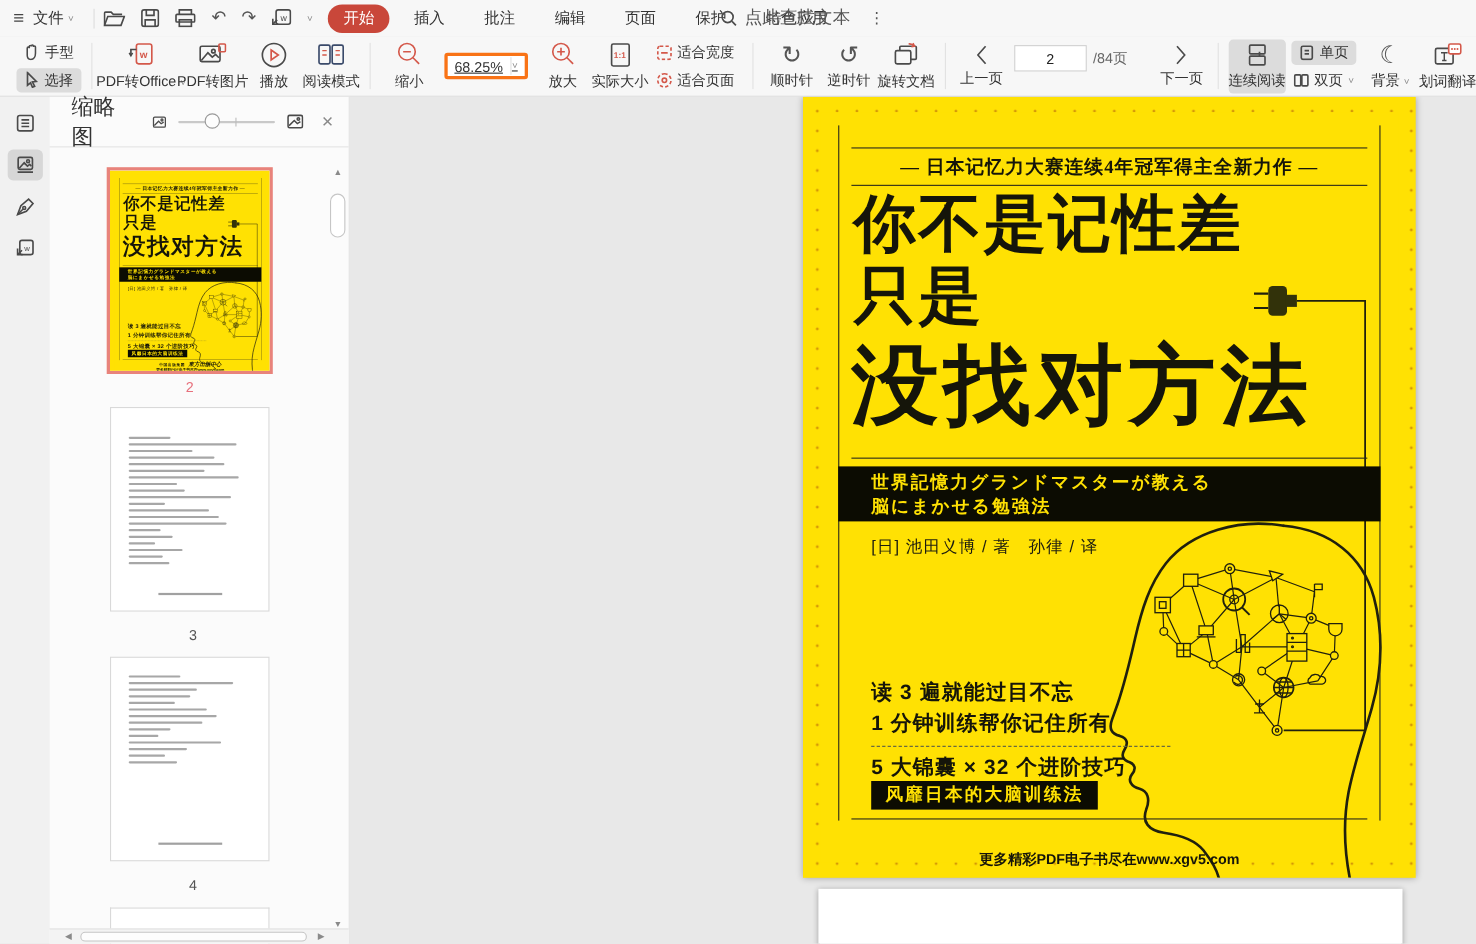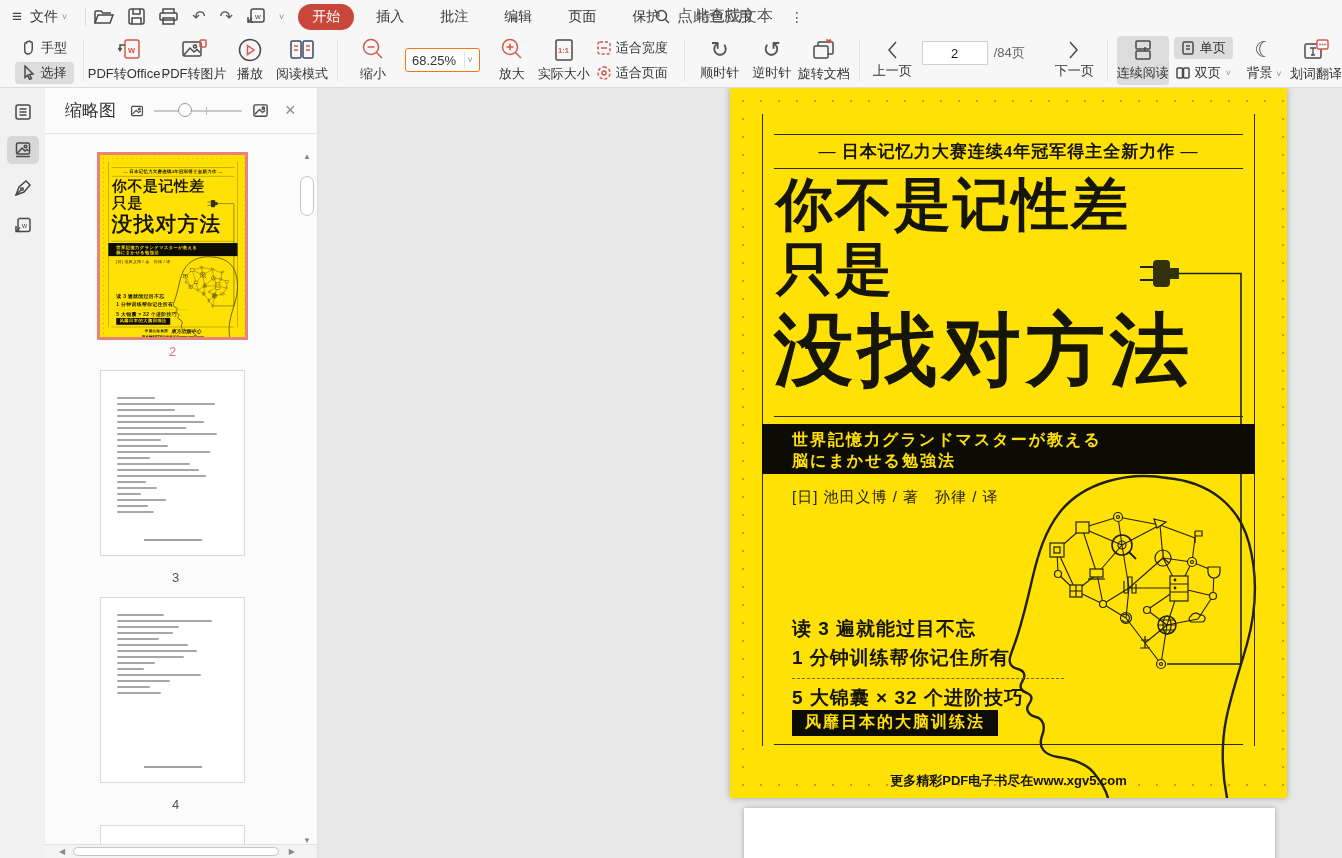--- a/index.html
+++ b/index.html
@@ -25,35 +25,35 @@
 
   
   .toolbar { position:absolute; left:0; top:33px; width:1342px; height:55px; background:#f7f7f7; border-bottom:1px solid #dcdcdc; display:flex; align-items:center; padding-left:14px; }
   .tb-sep { width:1px; height:42px; background:#e2e2e2; margin:0 9px; flex:0 0 1px; }
   .stack { display:flex; flex-direction:column; justify-content:center; gap:3px;align-items:center; }
   .srow { display:flex; align-items:center; gap:5px; padding:2px 7px; border-radius:4px; font-size:13px; color:#333; white-space:nowrap; cursor:pointer; }
   .srow.active { background:#dcdcdc; }
   .bigbtn { display:flex; flex-direction:column; align-items:center; justify-content:center; gap:3px; padding:3px 8px; border-radius:4px; font-size:13px; color:#333; white-space:nowrap; cursor:pointer; min-width:52px; }
   .bigbtn.active { background:#dcdcdc; }
   .bigbtn svg { display:block; }
-  .zoombox { display:flex; align-items:center; justify-content:space-between; width:104px; height:24px; background:#fff; border:1px solid #f97316; border-radius:3px; padding:0 6px; margin:0 6px; font-size:13px; color:#333; cursor:pointer; }
+  .zoombox { display:flex; align-items:center; justify-content:space-between; width:104px; height:24px; background:#fff; border:3px solid #f97316; border-radius:3px; padding:0 6px; margin:0 6px; font-size:13px; color:#333; cursor:pointer;text-decoration:underline; }
   .zoombox .zsep { width:1px; height:16px; background:#e0e0e0; margin-left:4px; margin-right:-2px; }
   .pageinput { width:66px; height:24px; border:1px solid #d0d0d0; background:#fff; text-align:center; font-size:13px; color:#222; margin:0 6px 14px 6px; }
   .pglbl { font-size:13px; color:#666; margin-bottom:14px; white-space:nowrap; }
   .navchev { display:flex; flex-direction:column; align-items:center; gap:2px; font-size:13px; color:#333; cursor:pointer; padding:0 4px; white-space:nowrap; }
 
   
   .strip { position:absolute; left:0; top:88px; width:45px; height:770px; background:#f1f1f1; display:flex; flex-direction:column; align-items:center; padding-top:10px; gap:10px; }
   .strip-btn { width:32px; height:28px; display:flex; align-items:center; justify-content:center; border-radius:5px; cursor:pointer; }
   .strip-btn.active { background:#d7d7d7; }
 
   
   .panel { position:absolute; left:45px; top:88px; width:273px; height:770px; background:#fbfbfb; border-right:1px solid #e0e0e0; }
   .panel-head { position:absolute; left:0; top:0; width:100%; height:46px; display:flex; align-items:center; padding:0 14px 0 20px; gap:10px; border-bottom:1px solid #e4e4e4; }
-  .panel-title { font-size:17px; color:#333; margin-right:4px; }
+  .panel-title { font-size:20px; color:#333; margin-right:4px; }
   .slider { position:relative; width:88px; height:2px; background:#c9c9c9; border-radius:1px; }
   .slider .knob { position:absolute; left:24px; top:-7px; width:14px; height:14px; background:#fdfdfd; border:1px solid #999; border-radius:50%; }
   .slider .tick { position:absolute; left:52px; top:-3px; width:1px; height:8px; background:#bbb; }
   .panel-close { margin-left:6px; font-size:18px; color:#888; cursor:pointer; }
 
   .thumb { position:absolute; background:#fff; cursor:pointer; }
   .thumb2 { left:52px; top:64px; width:151px; height:188px; border:3px solid #e8837b; overflow:hidden; }
   .thumb-scale { width:557px; height:710px; transform:scale(0.262); transform-origin:0 0; }
   .thumb-label { position:absolute; width:151px; text-align:center; font-size:13px; }
   .lbl2 { left:52px; top:256px; color:#e7707c; }

